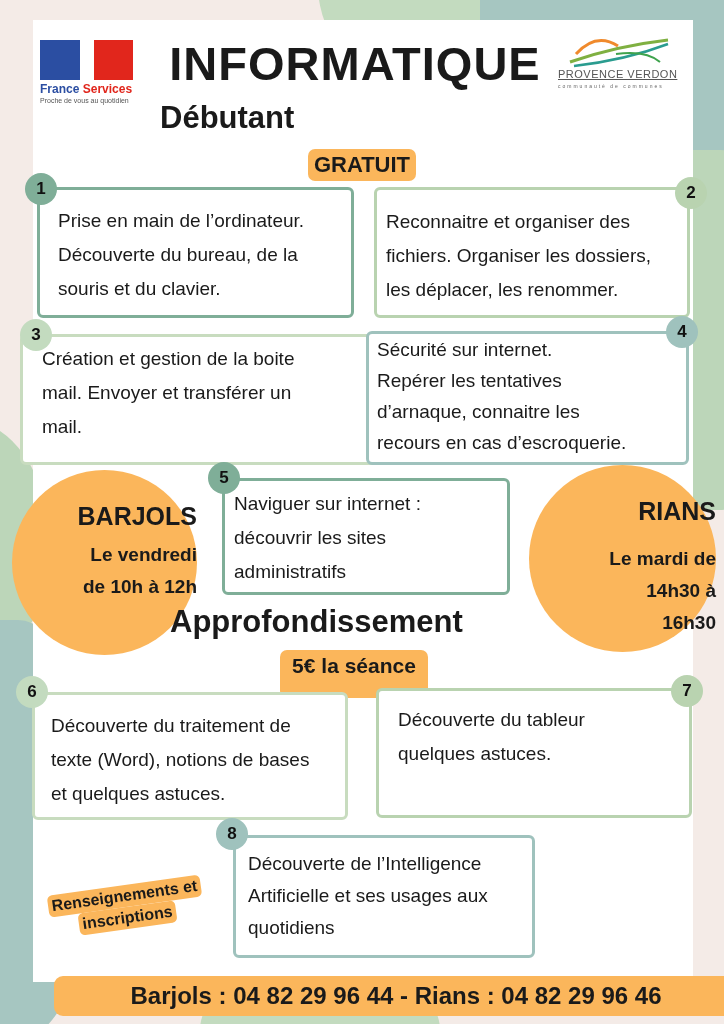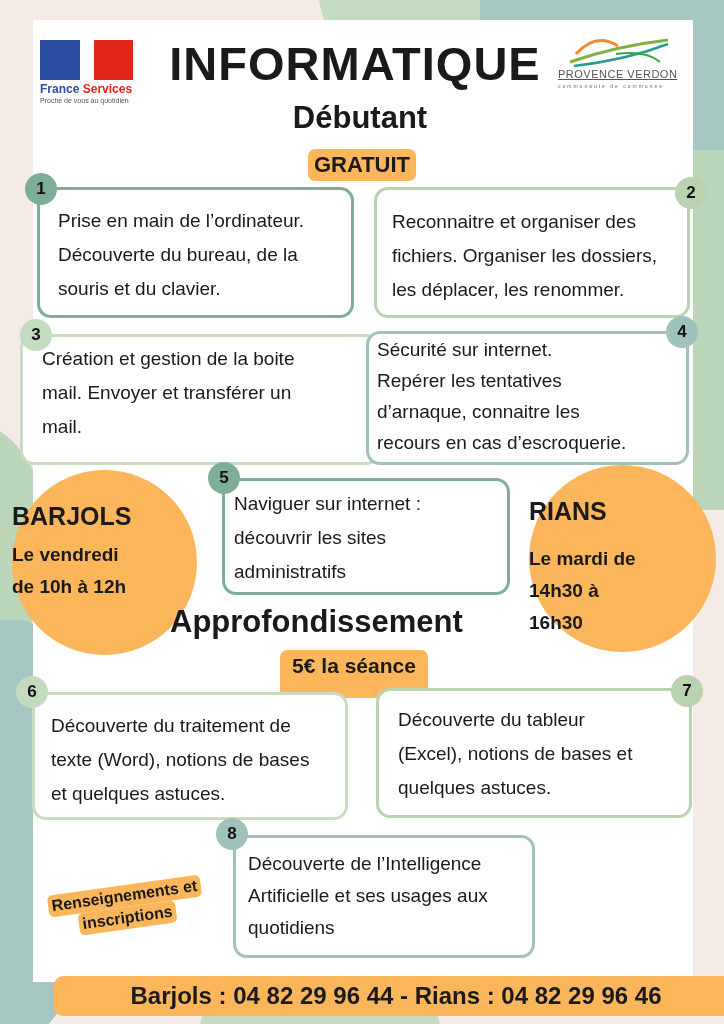--- a/index.html
+++ b/index.html
@@ -11,26 +11,26 @@
   .fs-blue{width:40px;height:40px;background:#2b4ea2}
   .fs-white{width:14px;height:40px;background:#fff}
   .fs-red{width:39px;height:40px;background:#e1261c}
   .fs-name{position:absolute;left:0;top:42px;font-size:12px;font-weight:bold;color:#2b4ea2;white-space:nowrap}
   .fs-name span{color:#e1261c}
   .fs-sub{position:absolute;left:0;top:57px;font-size:7px;color:#555;white-space:nowrap}
   .logo-pv{position:absolute;left:556px;top:32px;width:120px;height:62px}
   .pv-name{position:absolute;left:2px;top:36px;font-size:11px;color:#555;letter-spacing:.5px;white-space:nowrap;text-decoration:underline}
   .pv-sub{position:absolute;left:2px;top:51px;font-size:5px;color:#666;letter-spacing:2px;white-space:nowrap}
   .title{position:absolute;left:160px;top:36px;width:390px;text-align:center;font-size:47px;font-weight:900;letter-spacing:1px}
-  .subtitle{position:absolute;left:160px;top:100px;width:400px;text-align:center;font-size:31px;font-weight:bold}
+  .subtitle{position:absolute;left:160px;top:100px;width:400px;text-align:left;font-size:31px;font-weight:bold}
   .pill{position:absolute;background:#fbb65b;border-radius:7px;font-weight:bold;text-align:center;color:#1a1a1a}
-  .card{position:absolute;background:#fff;border:3px solid #9bc3b0;border-radius:14px;font-size:19px;line-height:34px;padding:0}
+  .card{position:absolute;background:#fff;border:3px solid #9bc3b0;border-radius:6px;font-size:19px;line-height:34px;padding:0}
   .card .txt{position:absolute}
   .badge{position:absolute;width:32px;height:32px;border-radius:50%;font-size:17px;font-weight:bold;display:flex;align-items:center;justify-content:center;color:#111}
-  .circle{position:absolute;border-radius:50%;background:#fbb65b;text-align:left}
+  .circle{position:absolute;border-radius:50%;background:#fbb65b;text-align:right}
   .circle .city{font-weight:900;font-size:25px}
   .circle .when{font-weight:bold;font-size:19px;line-height:32px}
   .h2{position:absolute;left:170px;top:604px;width:380px;font-size:31px;font-weight:900}
 </style>
 </head>
 <body>
 
 <div class="bg" style="left:318px;top:-120px;width:210px;height:210px;background:#c3dbbf"></div>
 <div class="bg" style="left:480px;top:-260px;width:420px;height:540px;background:#a6c6c1;border-radius:40%"></div>
 <div class="bg" style="left:600px;top:150px;width:200px;height:360px;background:#bcd6b9;border-radius:40%"></div>
@@ -68,21 +68,21 @@
 <div class="card" style="left:37px;top:187px;width:317px;height:131px;border-color:#7fae98">
   <div class="txt" style="left:18px;top:14px">
     <div>Prise en main de l’ordinateur.</div>
     <div>Découverte du bureau, de la</div>
     <div>souris et du clavier.</div>
   </div>
 </div>
 <div class="badge" style="left:25px;top:173px;background:#7fae98">1</div>
 
 <div class="card" style="left:374px;top:187px;width:316px;height:131px;border-color:#b9d3b0">
-  <div class="txt" style="left:15px;top:15px">
+  <div class="txt" style="left:9px;top:15px">
     <div>Reconnaitre et organiser des</div>
     <div>fichiers. Organiser les dossiers,</div>
     <div>les déplacer, les renommer.</div>
   </div>
 </div>
 <div class="badge" style="left:675px;top:177px;background:#b9d3b0">2</div>
 
 <div class="card" style="left:20px;top:334px;width:360px;height:131px;border-color:#c8dcbf">
   <div class="txt" style="left:19px;top:5px">
     <div>Création et gestion de la boite</div>
@@ -132,21 +132,20 @@
     <div>Découverte du traitement de</div>
     <div>texte (Word), notions de bases</div>
     <div>et quelques astuces.</div>
   </div>
 </div>
 <div class="badge" style="left:16px;top:676px;background:#c3dbbf">6</div>
 
 <div class="card" style="left:376px;top:688px;width:316px;height:130px;border-color:#b9d3b0">
   <div class="txt" style="left:19px;top:12px">
     <div>Découverte du tableur</div>
-    <div>(Excel), notions de bases et</div>
     <div>quelques astuces.</div>
   </div>
 </div>
 <div class="badge" style="left:671px;top:675px;background:#b9d3b0">7</div>
 
 <div class="card" style="left:233px;top:835px;width:302px;height:123px;border-color:#9fc2bd;line-height:32px">
   <div class="txt" style="left:12px;top:10px">
     <div>Découverte de l’Intelligence</div>
     <div>Artificielle et ses usages aux</div>
     <div>quotidiens</div>

